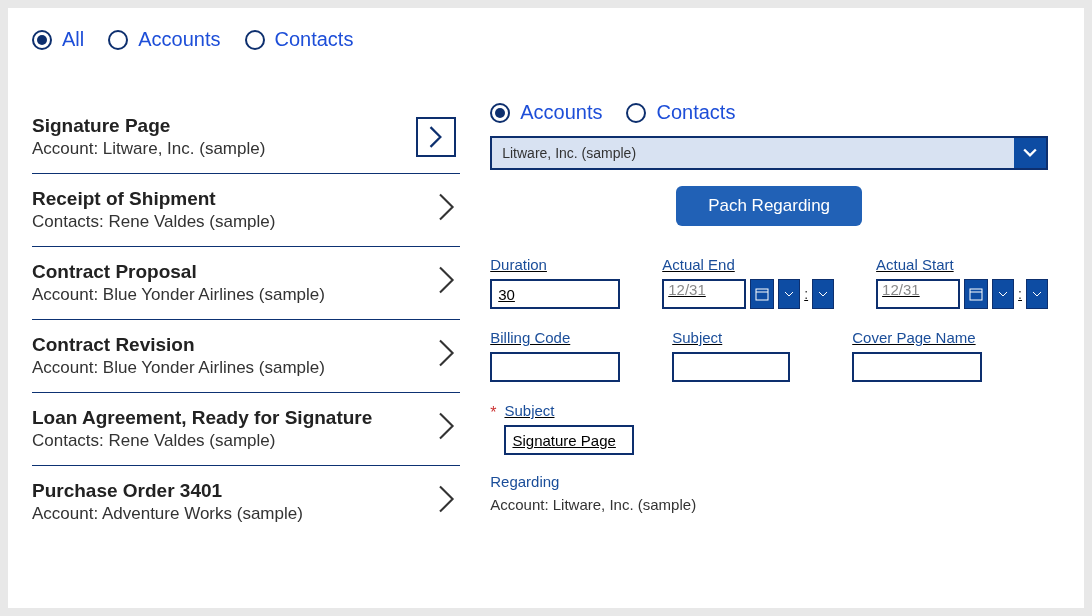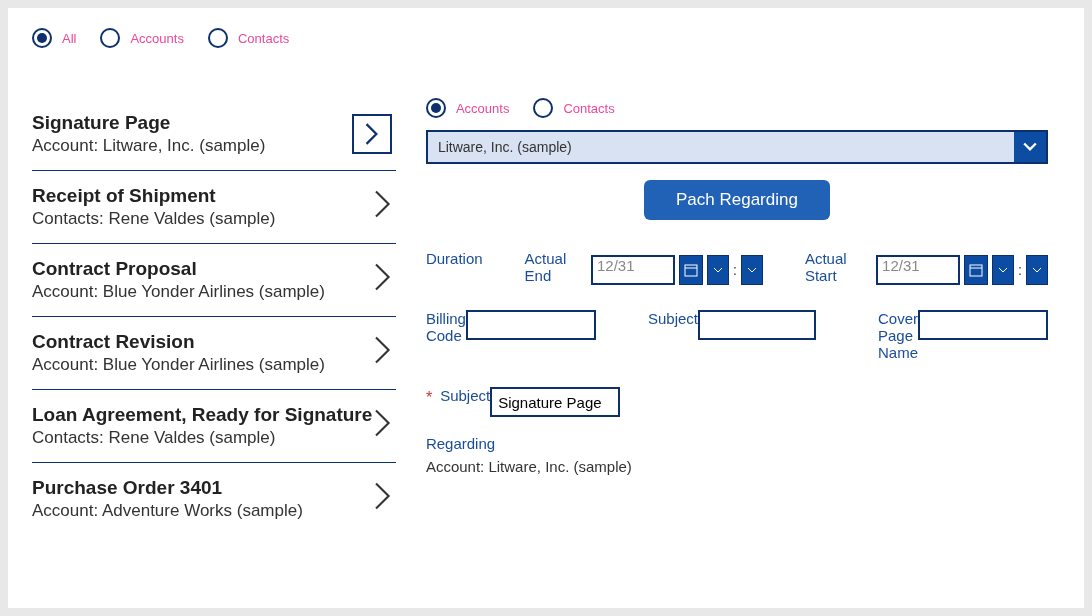--- a/index.html
+++ b/index.html
@@ -39,22 +39,22 @@
     justify-content: center;
   }
   .radio-circle.selected::after {
     content: "";
     width: 10px;
     height: 10px;
     background: #0d2f6e;
     border-radius: 50%;
   }
   .radio-label {
-    color: #ec4899;
-    font-size: 13px;
+    color: #1d4ed8;
+    font-size: 20px;
   }
   
   .columns {
     display: flex;
     padding: 0 12px 0 0;
     margin-top: 40px;
   }
   .left-col {
     width: 510px;
     padding-left: 24px;
@@ -145,21 +145,22 @@
     margin: 0 auto 30px auto;
   }
   
   .field-row {
     display: flex;
     gap: 42px;
     margin-bottom: 20px;
   }
   .field {
     display: flex;
-    flex-direction: row;
+    flex-direction: column;
+    text-decoration: underline;
   }
   .field-label {
     color: #1a4d99;
     font-size: 15px;
     margin-bottom: 6px;
   }
   .field-input {
     border: 2px solid #0d2f6e;
     height: 30px;
     padding: 2px 6px;
@@ -334,20 +335,21 @@
               <path d="M1 1 L6 6 L11 1" stroke="#fff" stroke-width="2" fill="none"></path>
             </svg>
         </div>
       </div>
 
       <button class="primary-btn">Pach Regarding</button>
 
       <div class="field-row">
         <div class="field">
           <div class="field-label">Duration</div>
+          <input class="field-input" value="30" style="">
         </div>
         <div class="field">
           <div class="field-label">Actual End</div>
           <div class="date-combo">
             <div class="date-box">
                 <span>12/31</span>
               </div>
             <div class="date-btn">
               <svg width="14" height="14" viewBox="0 0 14 14">
                   <rect x="1" y="2" width="12" height="11" fill="none" stroke="#fff"></rect>

